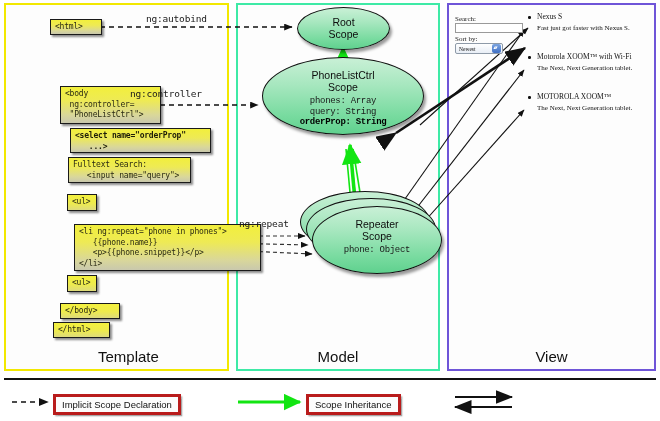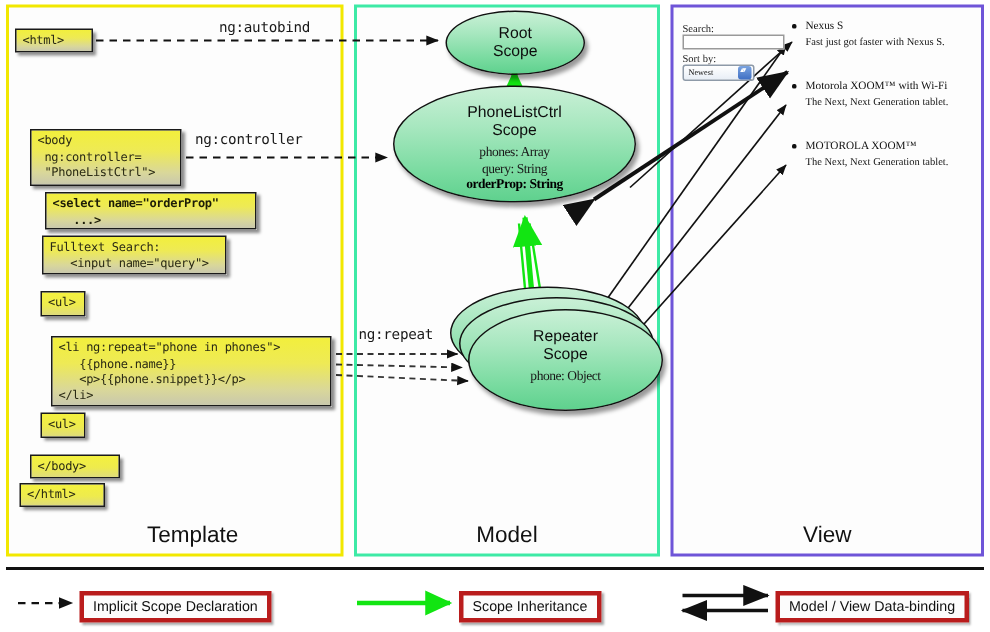--- a/index.html
+++ b/index.html
@@ -47,20 +47,21 @@
     border: 1.5px solid #1a1a1a;
     background: linear-gradient(to bottom, #f2ef3c 0%, #eeea55 38%, #d9d79a 78%, #c9c8ad 100%);
     font-family: "DejaVu Sans Mono", monospace;
     font-size: 8px;
     line-height: 10.5px;
     color: #2a2a14;
     padding: 2px 4px;
     white-space: pre;
     box-shadow: 2px 2px 2px rgba(0,0,0,0.45);
     letter-spacing: -0.2px;
+    margin-left: 40px;
   }
   .codebox.bold { font-weight: bold; color: #1d1d08; }
   .codebox.plainyellow {
     background: linear-gradient(to bottom, #f4f13e 0%, #eeeb4d 55%, #dedb7c 100%);
   }
 
   #box-html       { left: 10px;  top: 19px;  width: 52px;  height: 16px; }
   #box-body       { left: 20px;  top: 86px;  width: 101px; height: 38px; }
   #box-select     { left: 30px;  top: 128px; width: 141px; height: 25px; }
   #box-fulltext   { left: 28px;  top: 157px; width: 123px; height: 26px; }
@@ -93,21 +94,21 @@
     box-sizing: border-box;
     text-align: center;
   }
   .ellipse .e-title {
     font-family: "Liberation Sans", sans-serif;
     font-size: 10.5px;
     color: #0d0d0d;
     line-height: 12px;
   }
   .ellipse .e-props {
-    font-family: Liberation Serif, serif;
+    font-family: Liberation Mono, monospace;
     font-size: 9px;
     line-height: 10.5px;
     color: #1a1a1a;
     letter-spacing: -0.3px;
     margin-top: 3px;
   }
   .ellipse .e-props .b { font-weight: bold; color: #000; }
 
   #ellipse-root {
     left: 297px; top: 7px; width: 93px; height: 43px;
@@ -362,15 +363,14 @@
 
   <svg class="layer">
     <line x1="12" y1="402" x2="48" y2="402" stroke="#111" stroke-width="1.5" stroke-dasharray="5,4" marker-end="url(#arrow-black)"></line>
     <line x1="238" y1="402" x2="300" y2="402" stroke="#12e512" stroke-width="3" marker-end="url(#arrow-green)"></line>
     <line x1="455" y1="397" x2="512" y2="397" stroke="#111" stroke-width="2.2" marker-end="url(#arrow-black-big)"></line>
     <line x1="512" y1="407" x2="455" y2="407" stroke="#111" stroke-width="2.2" marker-end="url(#arrow-black-big)"></line>
   </svg>
 
   <div class="legend-box" id="legend-box-implicit">Implicit Scope Declaration</div>
   <div class="legend-box" id="legend-box-inherit">Scope Inheritance</div>
-  <div class="legend-box" id="legend-box-binding">Model / View Data-binding</div>
 
 </div>
 
 </body></html>

